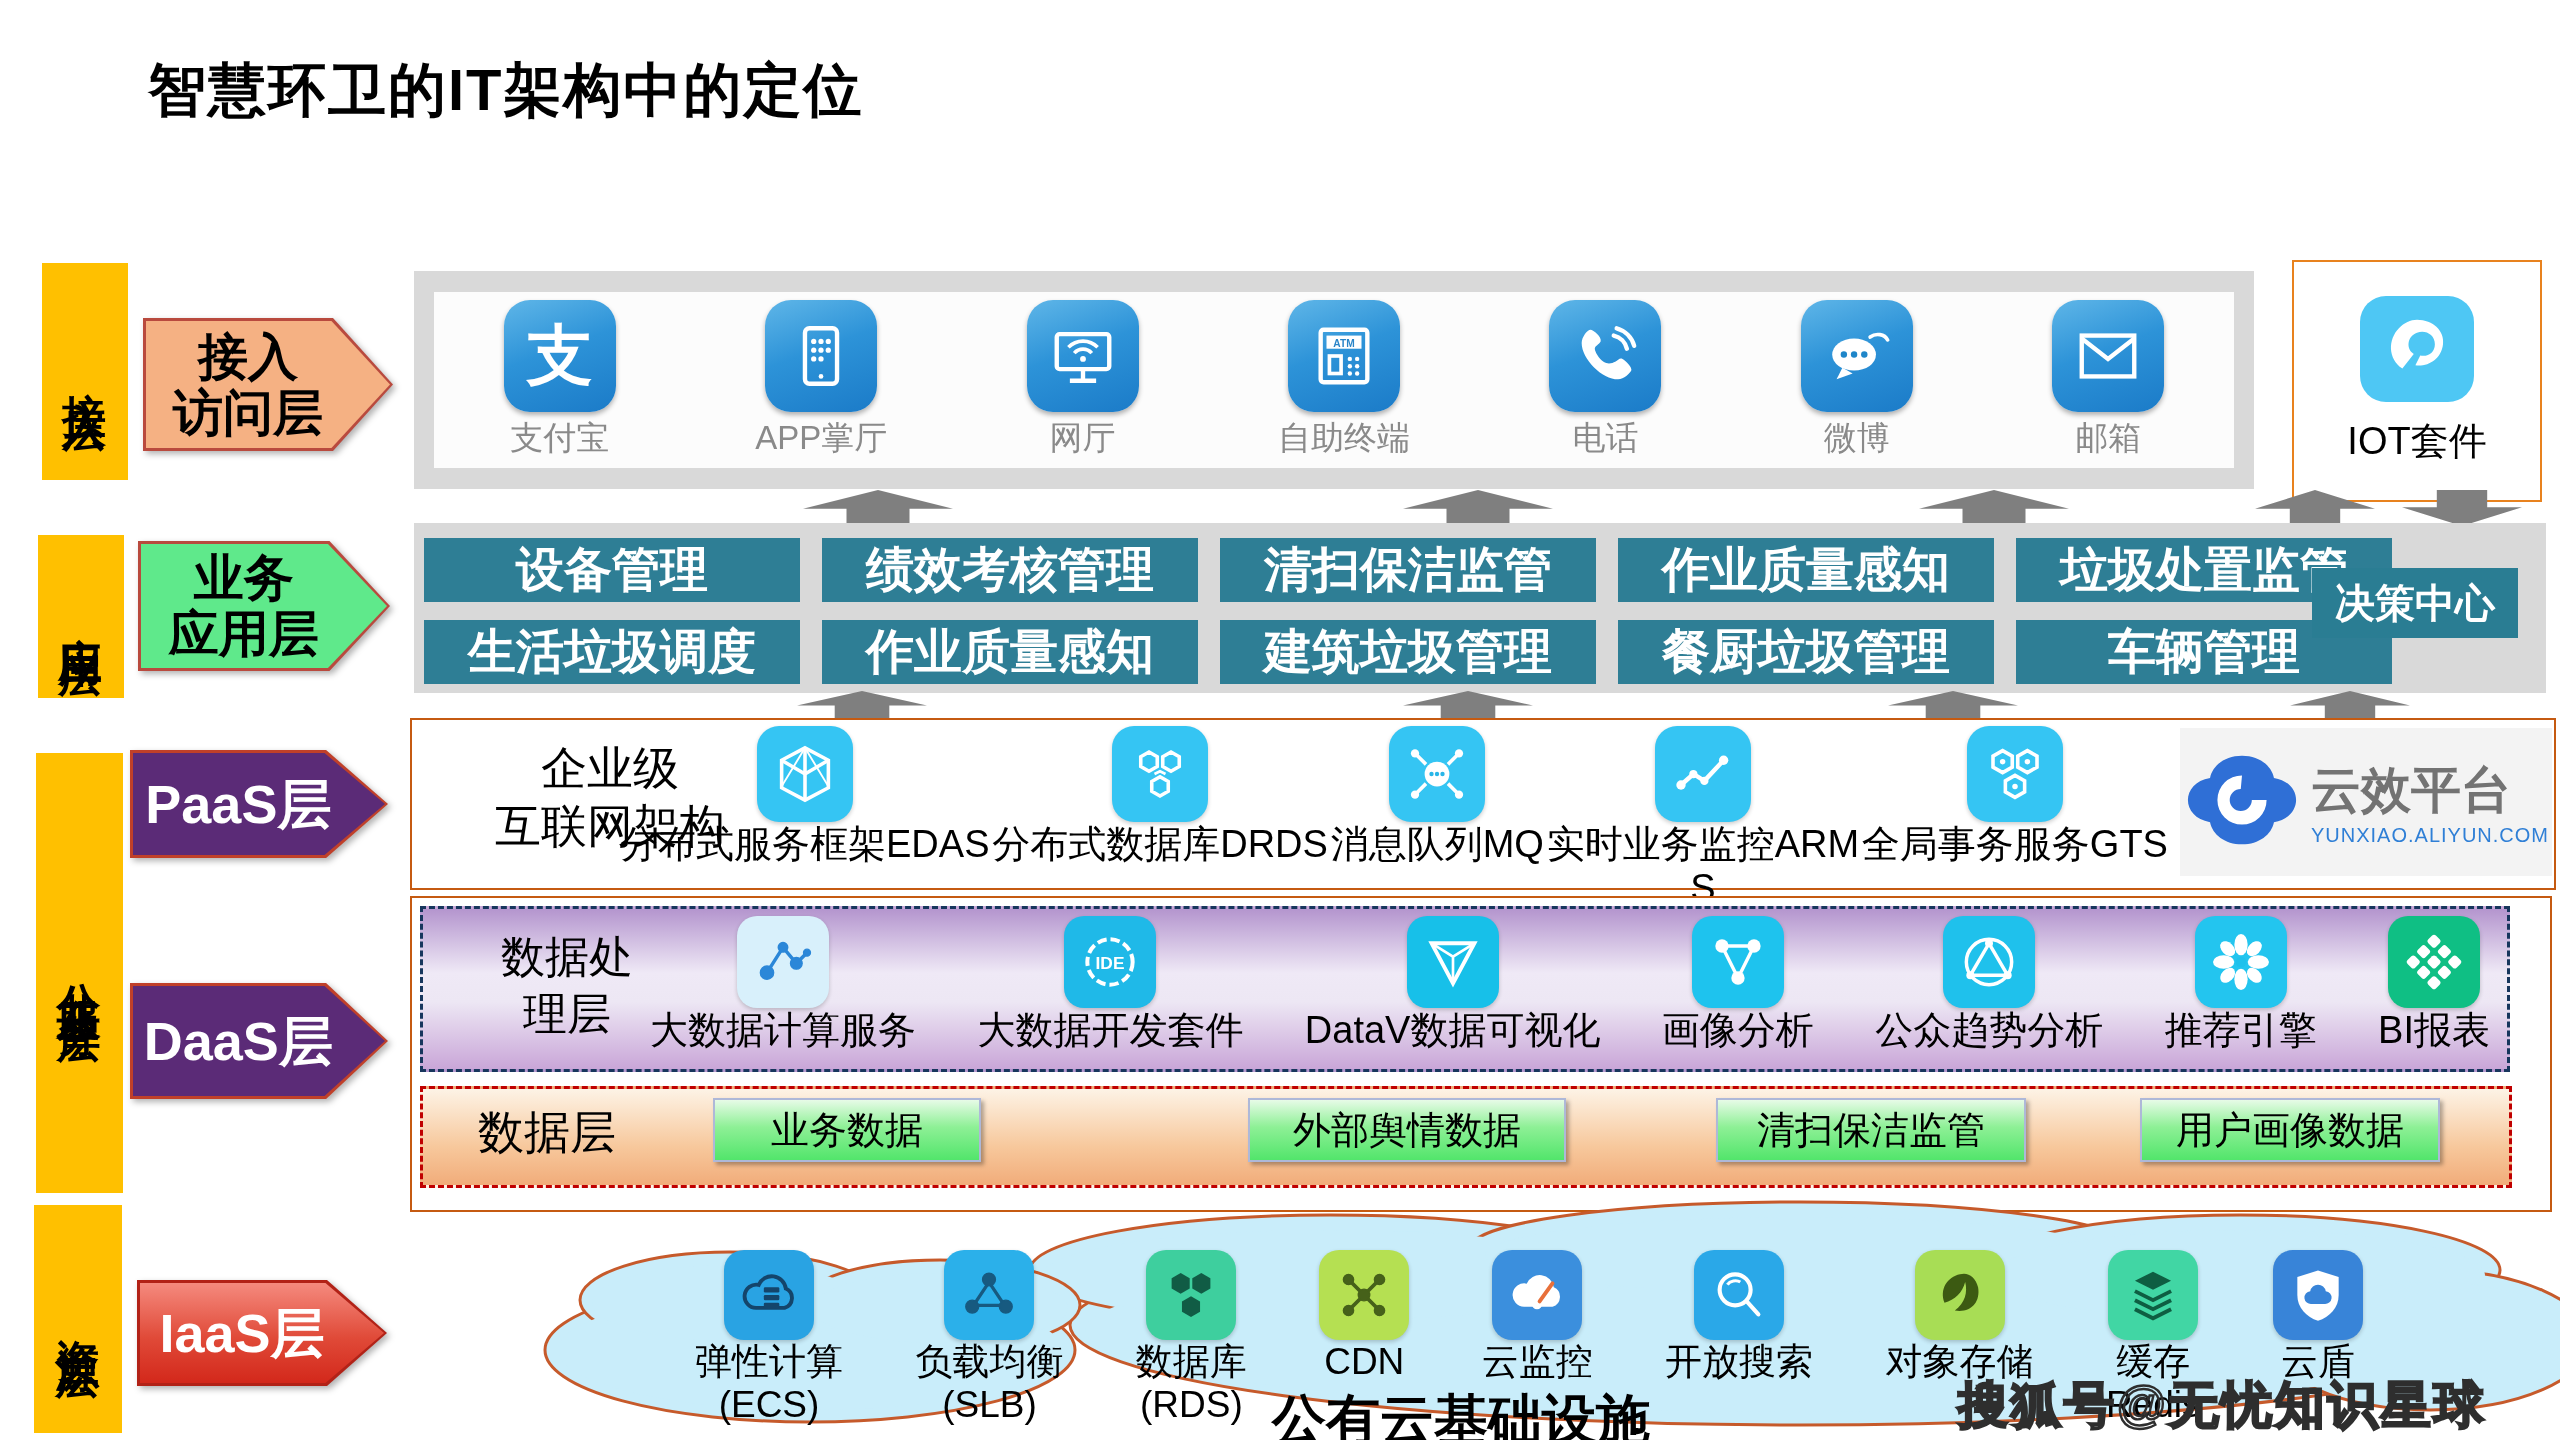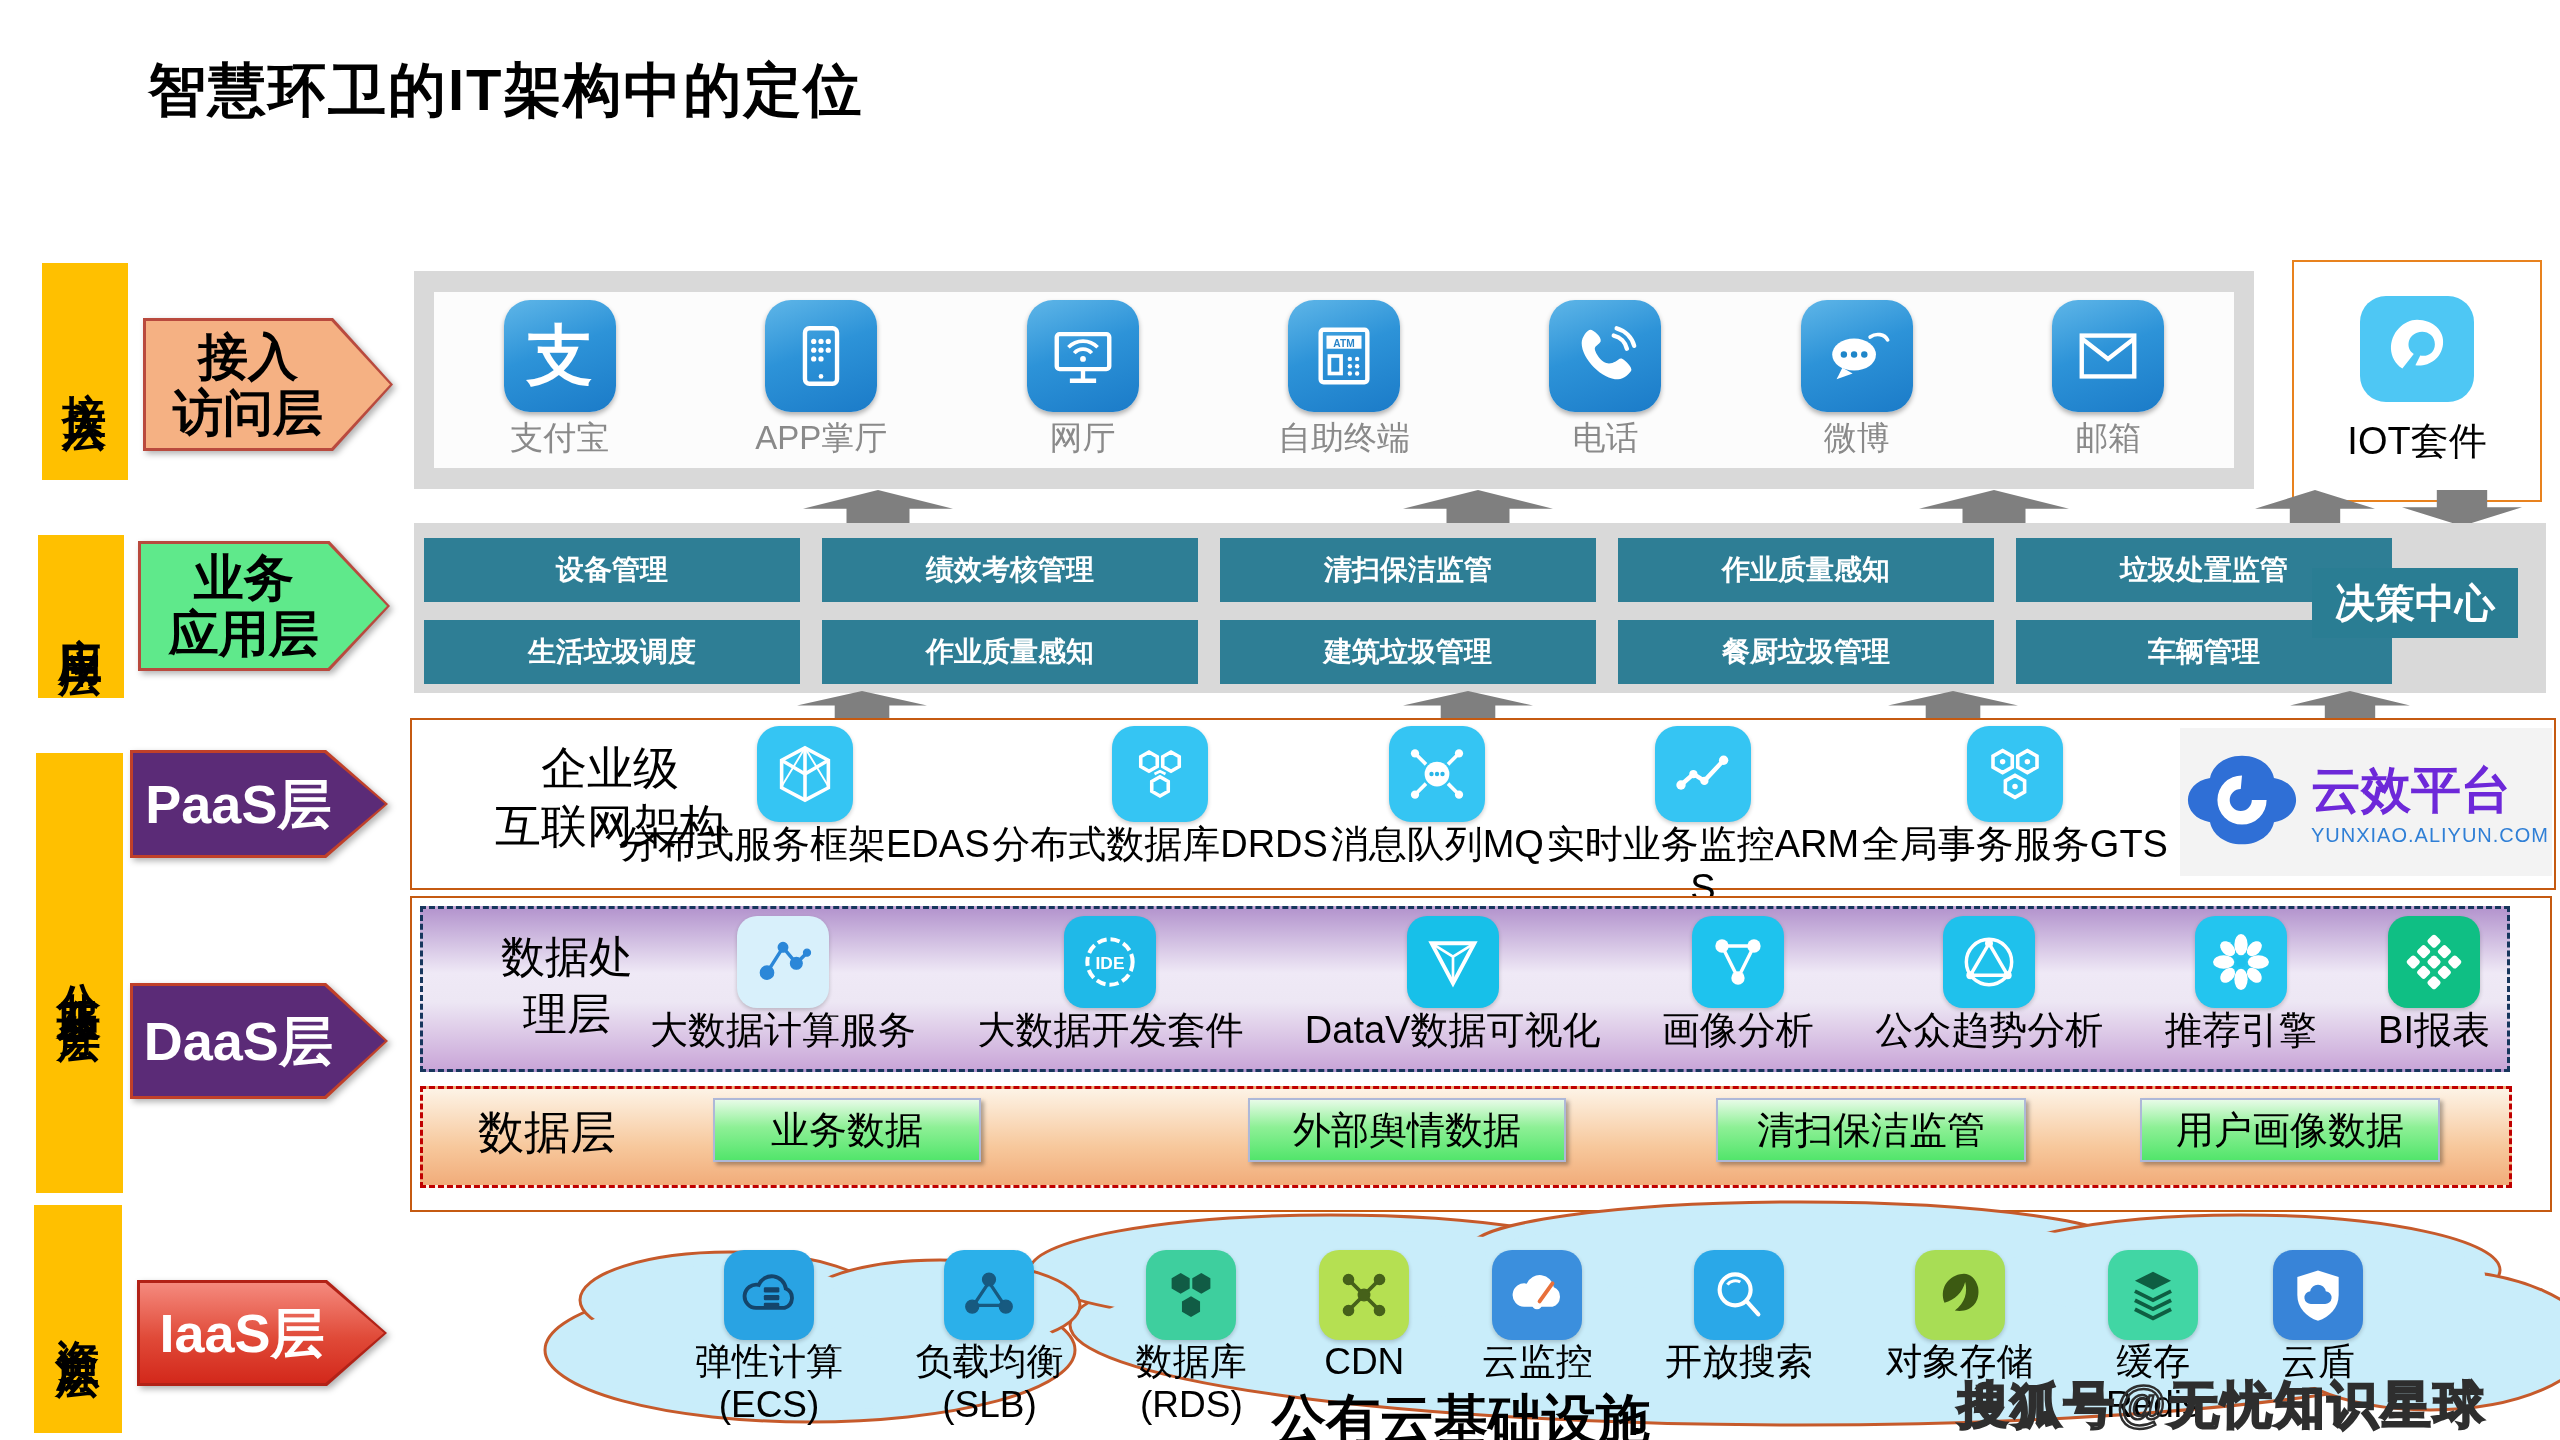--- a/index.html
+++ b/index.html
@@ -46,41 +46,41 @@
           border:2px solid #E8821E;display:flex;flex-direction:column;align-items:center;justify-content:center;gap:14px;}
   .iotbox .tile{width:114px;height:106px;border-radius:26px;background:#4EC7F4;color:#fff;
                 display:flex;align-items:center;justify-content:center;}
   .iotbox .tile svg{width:78px;height:78px;}
   .iotbox .ilabel{font-size:38px;color:#000;}
 
   
   .appband{position:absolute;left:414px;top:523px;width:2132px;height:170px;background:#D9D9D9;}
   .approw{position:absolute;left:424px;display:flex;gap:22px;}
   .app-btn{flex:none;width:376px;height:64px;background:#2E7E95;color:#fff;font-weight:bold;
-           font-size:28px;display:flex;align-items:center;justify-content:center;}
+           font-size:48px;display:flex;align-items:center;justify-content:center;}
   .decision{position:absolute;left:2312px;top:568px;width:206px;height:70px;background:#2A7D93;color:#fff;
             font-weight:bold;font-size:40px;display:flex;align-items:center;justify-content:center;}
 
   
   .paasbox{position:absolute;left:410px;top:718px;width:2142px;height:168px;background:#fff;border:2px solid #C55A11;}
   .paas-head{position:absolute;left:440px;top:740px;width:340px;text-align:center;
              font-size:46px;line-height:1.25;color:#000;}
   .svcrow{position:absolute;display:flex;justify-content:space-between;align-items:flex-start;}
   .svc{display:flex;flex-direction:column;align-items:center;}
   .svc .tile{border-radius:22px;background:#35C5F3;color:#fff;display:flex;align-items:center;justify-content:center;
              box-shadow:0 2px 4px rgba(0,0,0,.2);}
   .paas-row{left:620px;top:726px;width:1548px;}
   .paas-row .tile{width:96px;height:96px;}
   .paas-row .tile svg{width:66px;height:66px;}
   .svc-label{font-size:38px;color:#000;white-space:nowrap;text-align:center;line-height:1.1;margin-top:2px;}
   .brand{position:absolute;left:2180px;top:728px;width:372px;height:148px;background:#F3F3F3;
          display:flex;align-items:center;justify-content:center;gap:10px;}
   .brand svg{width:118px;height:118px;}
   .brand .bt{display:flex;flex-direction:column;}
-  .brand .bname{font-size:50px;font-weight:bold;color:#6d28d9;}
+  .brand .bname{font-size:50px;font-weight:bold;color:#737373;}
   .brand .bdomain{font-size:20px;color:#2F7FD6;letter-spacing:1px;}
 
   
   .pubbox{position:absolute;left:410px;top:896px;width:2138px;height:312px;background:#fff;border:2px solid #C55A11;}
   .daasbox{position:absolute;left:420px;top:906px;width:2090px;height:166px;border:3px dashed #17365D;
            background:linear-gradient(180deg,#B495CE 0%,#EFE9F6 40%,#EDE7F4 58%,#C9A6D8 100%);box-sizing:border-box;}
   .daas-head{position:absolute;left:452px;top:928px;width:230px;text-align:center;font-size:44px;line-height:1.3;color:#000;}
   .daas-row{left:650px;top:916px;width:1840px;}
   .daas-row .tile{width:92px;height:92px;border-radius:20px;}
   .daas-row .tile svg{width:64px;height:64px;}

